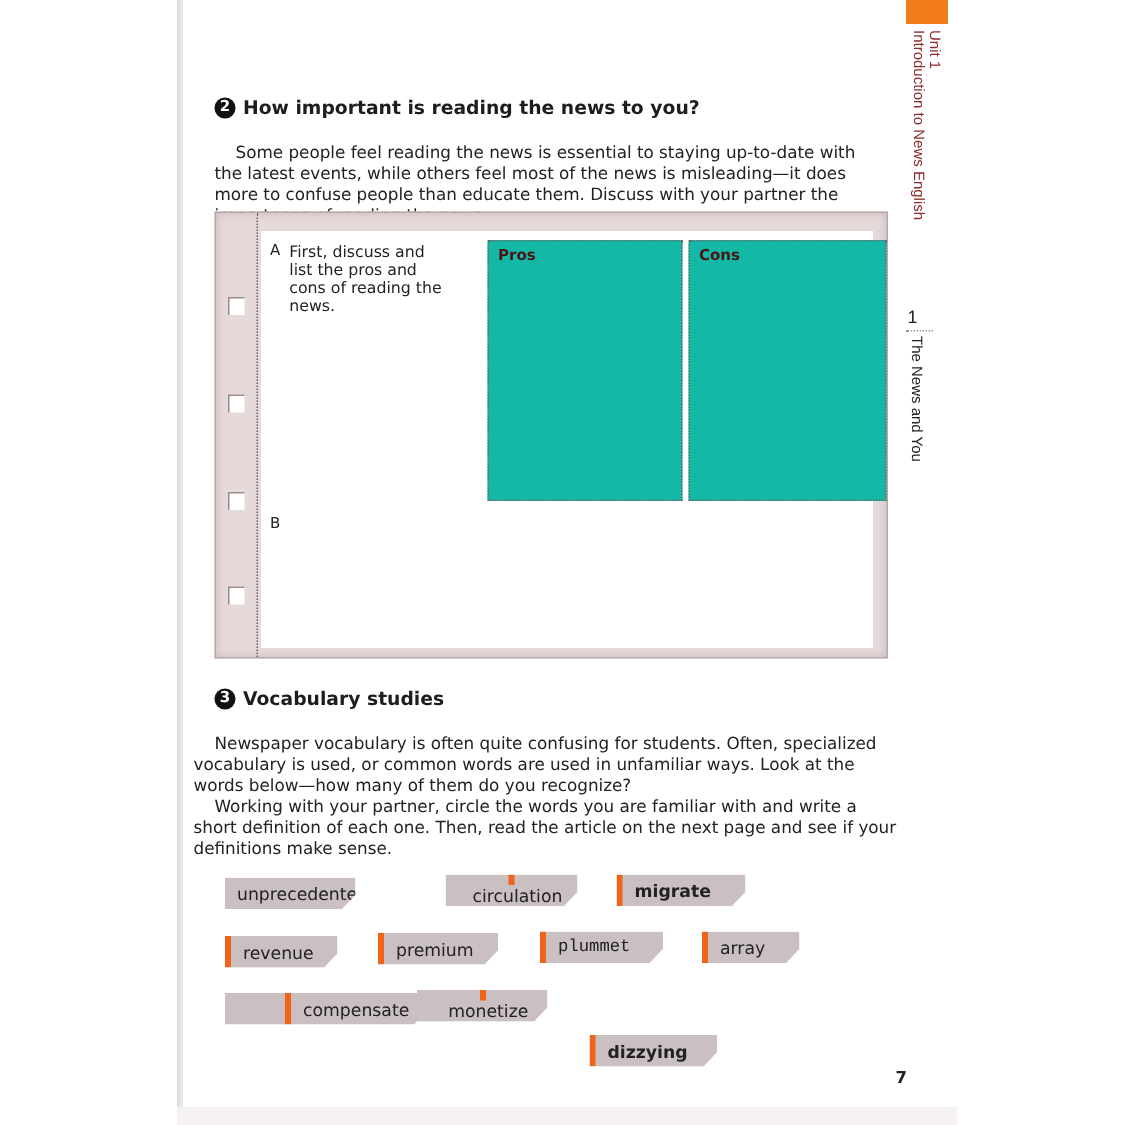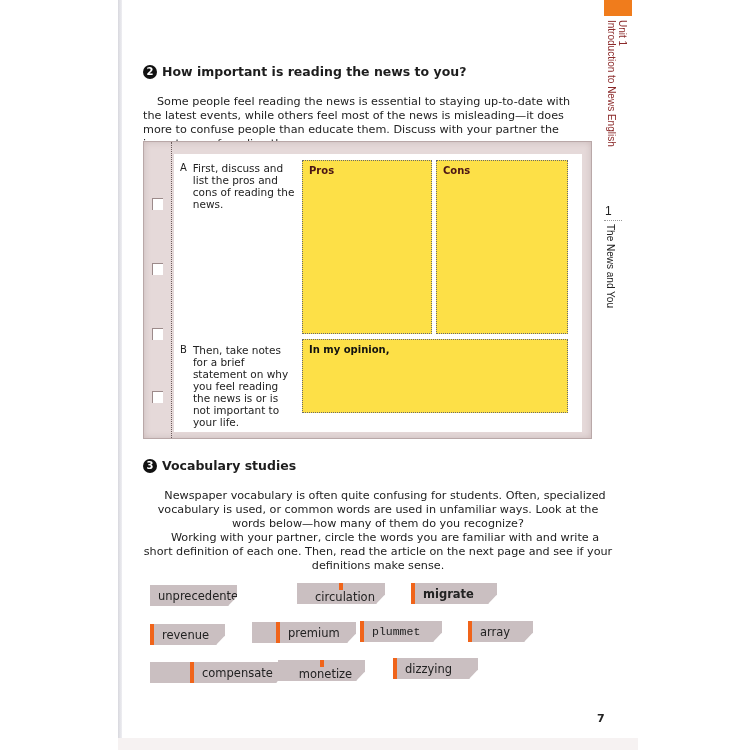--- a/index.html
+++ b/index.html
@@ -60,21 +60,21 @@
     border-top:1px solid #9c8a8a; border-left:1px solid #9c8a8a;
   }
   .binder-inner {
     position:absolute; left:30px; top:12px; width:408px; height:278px; background:#fff;
   }
   .task-label {
     position:absolute; font-size:10.5px; line-height:12px; display:flex; gap:6px; color:#222;
   }
   .task-label .letter { font-size:10px; }
   .box {
-    position:absolute; border:1px dotted #6a6a6a; background:#fde047;
+    position:absolute; border:1px dotted #6a6a6a; background:#14b8a6;margin-left:23px;
   }
   .box-title {
     position:absolute; left:6px; top:4px; font-weight:bold; font-size:10px; color:#4a1414;
   }
   .opinion-title { color:#111; }
   .word-tag {
     position:absolute; height:21px; display:flex; align-items:center;
     background:#cabfc1;
     clip-path: polygon(0 0, 100% 0, 100% 55%, calc(100% - 9px) 100%, 0 100%);
     box-shadow: 0 1px 0 rgba(0,0,0,0.2);
@@ -122,33 +122,29 @@
     </div>
     <div class="box" style="left:128px; top:6px; width:128px; height:172px;">
       <span class="box-title">Pros</span>
     </div>
     <div class="box" style="left:262px; top:6px; width:130px; height:172px;">
       <span class="box-title">Cons</span>
     </div>
 
     <div class="task-label" style="left:6px; top:190px; width:118px;">
       <span class="letter">B</span>
-      <span>Then, take notes for a brief statement on why you feel reading the news is or is not important to your life.</span>
-    </div>
-    <div class="box" style="left:128px; top:185px; width:264px; height:72px;">
-      <span class="box-title opinion-title">In my opinion,</span>
     </div>
   </div>
 </div>
 
 <div class="heading" style="left:143px; top:458px;">
   <span class="num-badge">3</span>
   <span>Vocabulary studies</span>
 </div>
-<div class="para" style="left:143px; top:489px; width:470px;text-align:center;">
+<div class="para" style="left:129px; top:489px; width:470px;">
   <p>Newspaper vocabulary is often quite confusing for students. Often, specialized vocabulary is used, or common words are used in unfamiliar ways. Look at the words below—how many of them do you recognize?</p>
   <p>Working with your partner, circle the words you are familiar with and write a short definition of each one. Then, read the article on the next page and see if your definitions make sense.</p>
 </div>
 
 <div class="word-tag" style="left:150px; top:585px; width:87px;">
   <span class="bar"></span>
   <span class="word">unprecedented</span>
 </div>
 <div class="word-tag" style="left:297px; top:583px; width:88px;flex-direction:column;">
   <span class="bar"></span>
@@ -156,39 +152,39 @@
 </div>
 <div class="word-tag" style="left:411px; top:583px; width:86px;font-weight:bold;">
   <span class="bar"></span>
   <span class="word">migrate</span>
 </div>
 
 <div class="word-tag" style="left:150px; top:624px; width:75px;">
   <span class="bar"></span>
   <span class="word">revenue</span>
 </div>
-<div class="word-tag" style="left:252px; top:622px; width:80px;padding-left:24px;">
+<div class="word-tag" style="left:252px; top:622px; width:80px;">
   <span class="bar"></span>
   <span class="word">premium</span>
 </div>
 <div class="word-tag" style="left:360px; top:621px; width:82px;font-family:Liberation Mono, monospace;">
   <span class="bar"></span>
   <span class="word">plummet</span>
 </div>
 <div class="word-tag" style="left:468px; top:621px; width:65px;">
   <span class="bar"></span>
   <span class="word">array</span>
 </div>
 
 <div class="word-tag" style="left:150px; top:662px; width:95px;padding-left:40px;">
   <span class="bar"></span>
   <span class="word">compensate</span>
 </div>
 <div class="word-tag" style="left:278px; top:660px; width:87px;flex-direction:column;">
   <span class="bar"></span>
   <span class="word">monetize</span>
 </div>
-<div class="word-tag" style="left:393px; top:658px; width:85px;">
+<div class="word-tag" style="left:393px; top:690px; width:85px;font-weight:bold;">
   <span class="bar"></span>
   <span class="word">dizzying</span>
 </div>
 
 <div class="page-number">7</div>
 
 </body></html>

